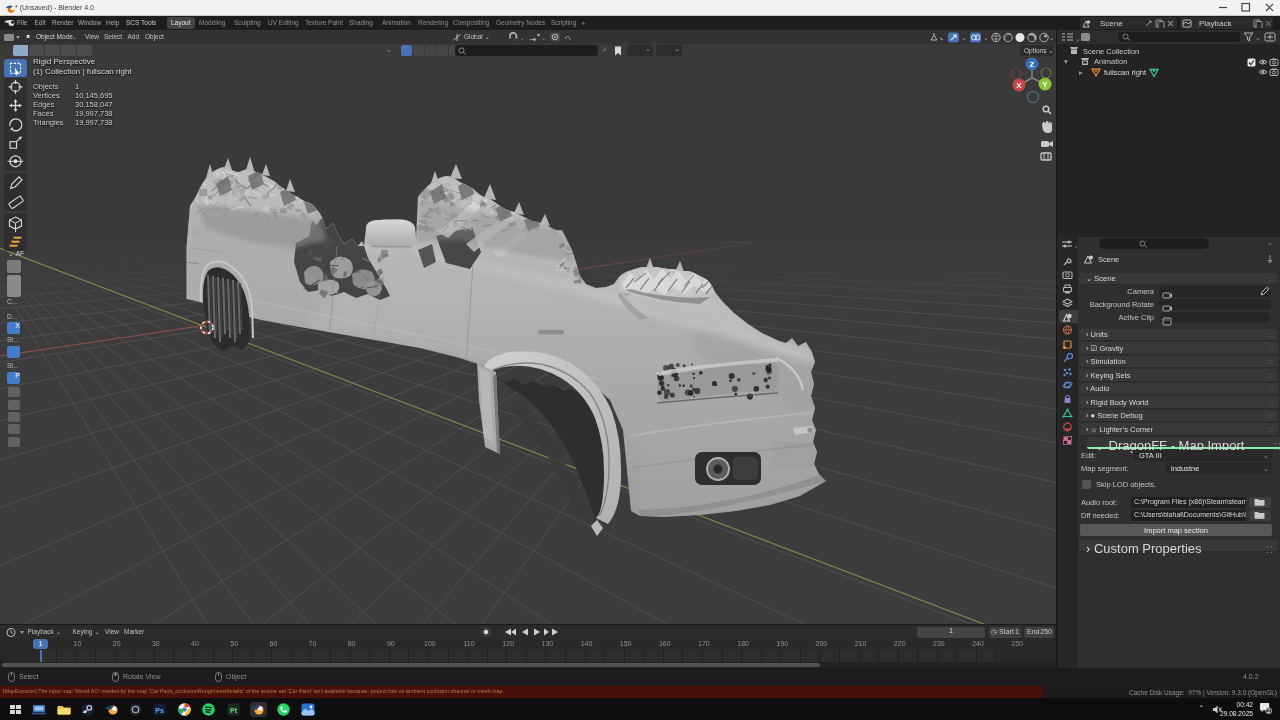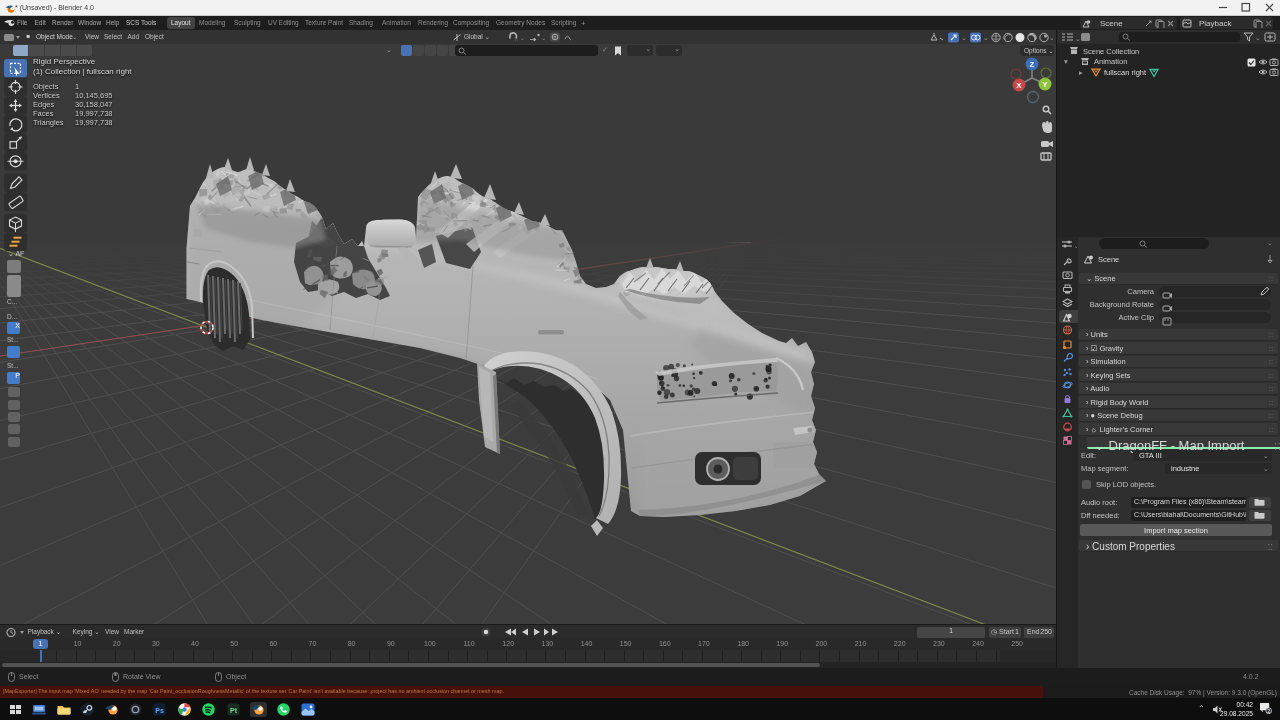--- a/index.html
+++ b/index.html
@@ -1284,16 +1284,16 @@
         </svg>
       </div>
       <span style="position:absolute;left:24px;top:274px;color:#c3c3c3;font-size:7.5px">Dff needed:</span>
       <div style="position:absolute;left:74px;top:273px;width:115px;height:11px;background:#1f1f1f;border-radius:2px;color:#d8d8d8;font-size:7px;padding:1.5px 0 0 3px;white-space:nowrap;overflow:hidden">C:\Users\blahal\Documents\GitHub\DragonFF\t...</div>
       <div style="position:absolute;left:192px;top:273px;width:22px;height:11px;background:#3f3f3f;border-radius:2px">
         <svg style="position:absolute;left:5px;top:1.5px" width="11" height="8" viewBox="0 0 11 8">
           <path d="M0.5 1 h3.5 l1 1 h5.5 v5 a0.8 0.8 0 0 1 -0.8 0.8 h-8.4 a0.8 0.8 0 0 1 -0.8 -0.8 z" fill="#c9c9c9"></path>
         </svg>
       </div>
       <div style="position:absolute;left:23px;top:287.5px;width:192px;height:12px;background:#585858;border-radius:2px;color:#e8e8e8;font-size:7.5px;text-align:center;padding-top:1.5px">Import map section</div>
-      <div style="position:absolute;left:22px;top:303px;width:199px;height:12.5px;background:#383838;border-radius:2px;color:#d8d8d8;font-size:10px;padding:1.5px 0 0 7px;border-bottom:1px solid #2a2a2a">› Custom Properties<span style="position:absolute;right:5px;color:#777">::</span></div>
+      <div style="position:absolute;left:22px;top:303px;width:199px;height:12.5px;background:#383838;border-radius:2px;color:#d8d8d8;font-size:13px;padding:1.5px 0 0 7px;border-bottom:1px solid #2a2a2a">› Custom Properties<span style="position:absolute;right:5px;color:#777">::</span></div>
     </div>
 
 <div class="abs" style="left:1056px;top:30px;width:1px;height:638px;background:#161616"></div>
 </div>
 </body></html>

